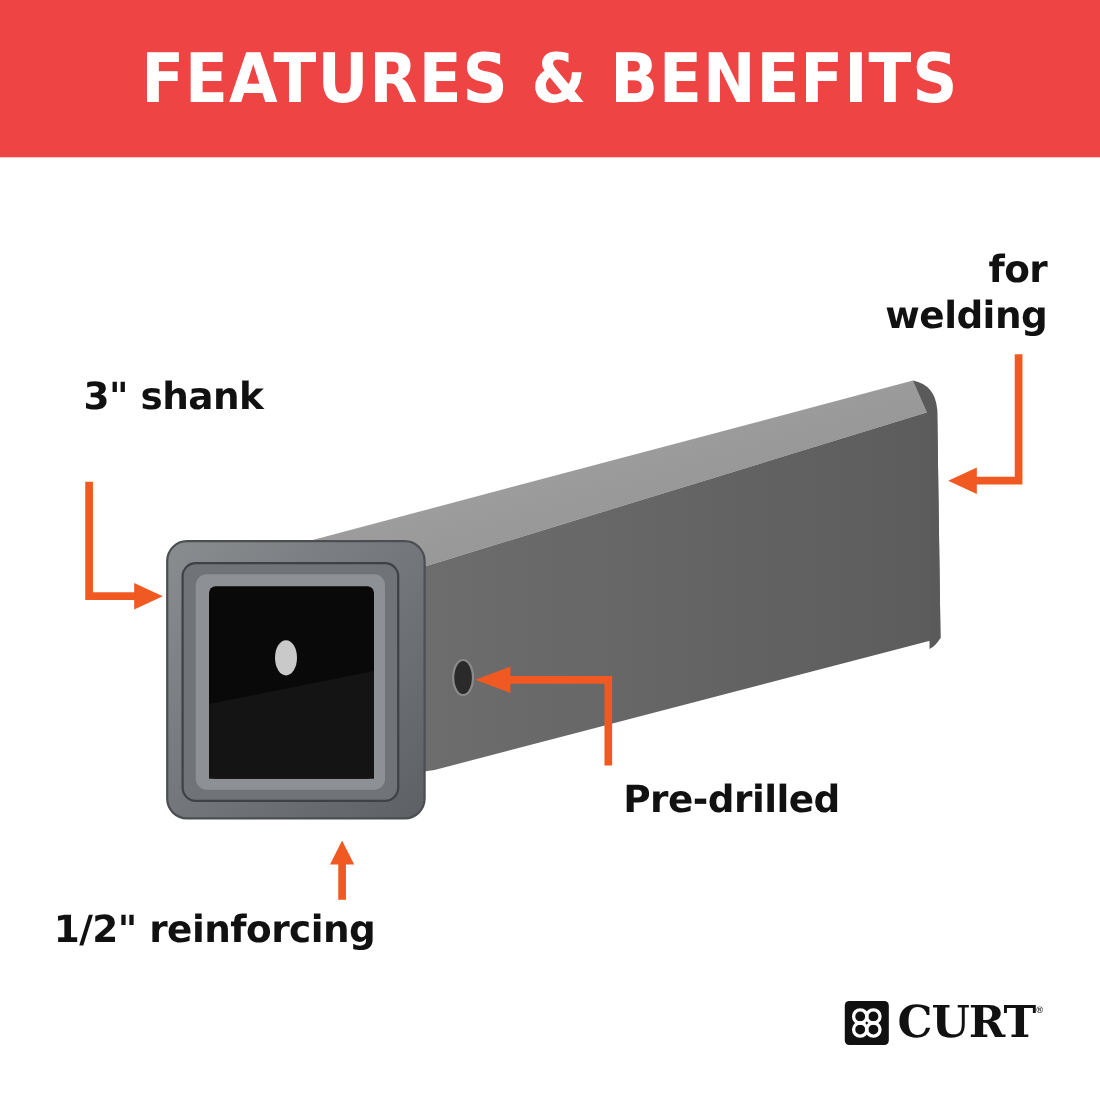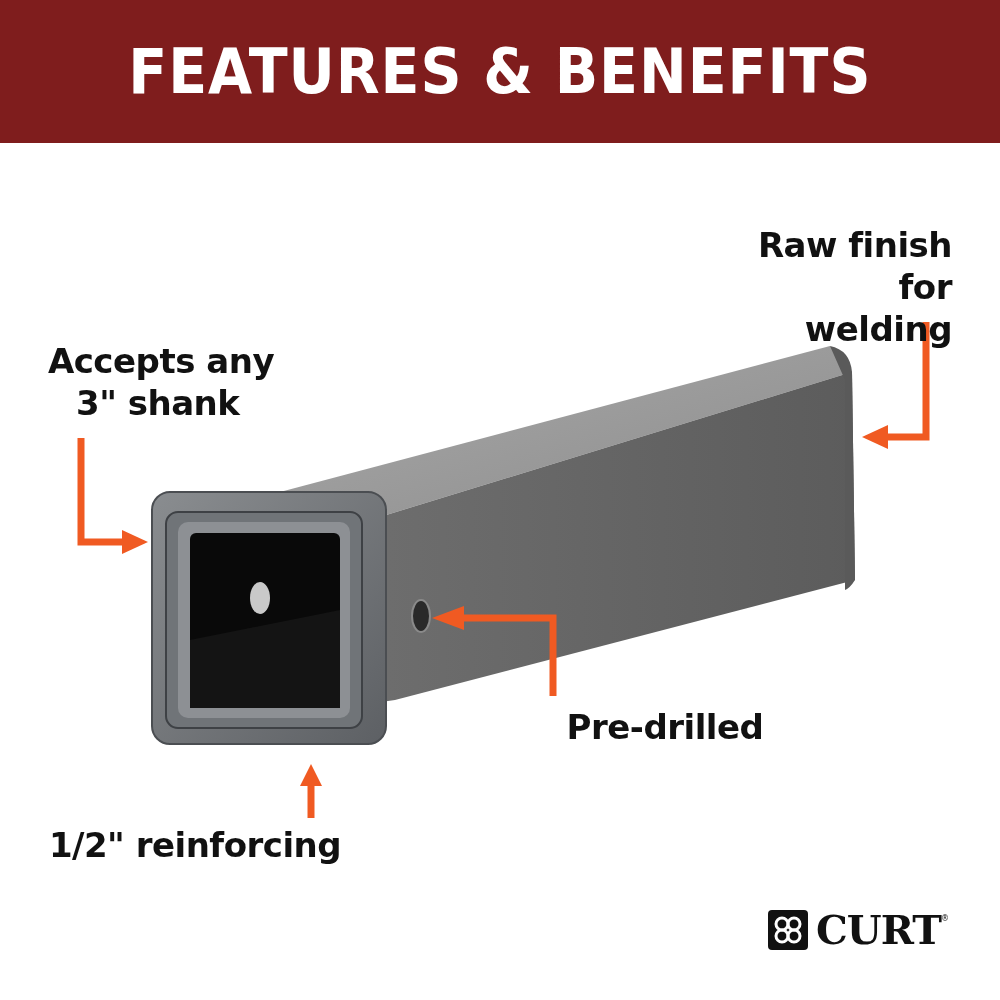--- a/index.html
+++ b/index.html
@@ -1,18 +1,18 @@
 <!DOCTYPE html>
 <html><head>
   <meta charset="utf-8">
   <style>
     html, body { margin:0; padding:0; }
     body { width:1000px; height:1000px; background:#ffffff; position:relative; overflow:hidden;
            font-family:"DejaVu Sans", sans-serif; }
-    .banner { position:absolute; left:0; top:0; width:1000px; height:143px; background:#7f1d1d; 
+    .banner { position:absolute; left:0; top:0; width:1000px; height:143px; background:#ef4444; 
               display:flex; align-items:center; justify-content:center; }
     .banner-title { color:#fff; font-weight:bold; font-size:62px; letter-spacing:1px;
                     font-family:"DejaVu Sans", sans-serif; transform:scaleX(0.92); }
     .label { position:absolute; color:#111; font-weight:bold; font-size:34px; line-height:42px;
              font-family:"DejaVu Sans", sans-serif; text-align:center; letter-spacing:-0.5px; }
     .label span { display:block; }
     .product { position:absolute; left:0; top:0; width:1000px; height:1000px; }
     .logo { position:absolute; left:768px; top:910px; display:flex; align-items:center;text-align:right; }
     .logo-mark { width:40px; height:40px; background:#111; border-radius:4px; position:relative; }
     .logo-text { font-family:"DejaVu Serif", serif; font-weight:bold; font-size:40px; color:#111;
@@ -79,26 +79,24 @@
   </g>
   <polygon points="464,606 432,618 464,630" fill="#f05a22"></polygon>
 
   <g fill="none" stroke="#f05a22" stroke-width="7">
     <polyline points="311,818 311,784"></polyline>
   </g>
   <polygon points="300,786 311,764 322,786" fill="#f05a22"></polygon>
 </svg>
 
 <div class="label" style="left:742px; top:224px; width:210px; text-align:right;">
-  <span>Raw finish</span>
   <span>for welding</span>
 </div>
 
 <div class="label" style="left:36px; top:340px; width:250px;">
-  <span>Accepts any</span>
   <span style="text-align:left;padding-left:40px;">3" shank</span>
 </div>
 
 <div class="label" style="left:520px; top:706px; width:290px;">
   <span>Pre-drilled</span>
 </div>
 
 <div class="label" style="left:30px; top:824px; width:330px;">
   <span>1/2" reinforcing</span>
 </div>

